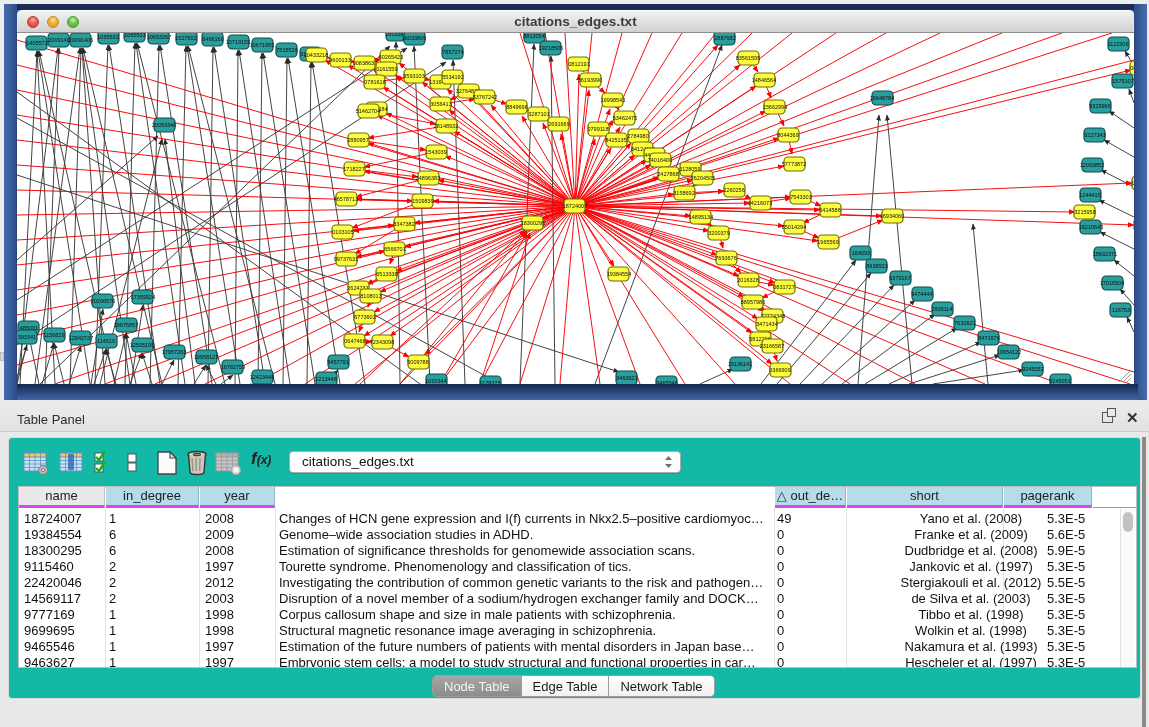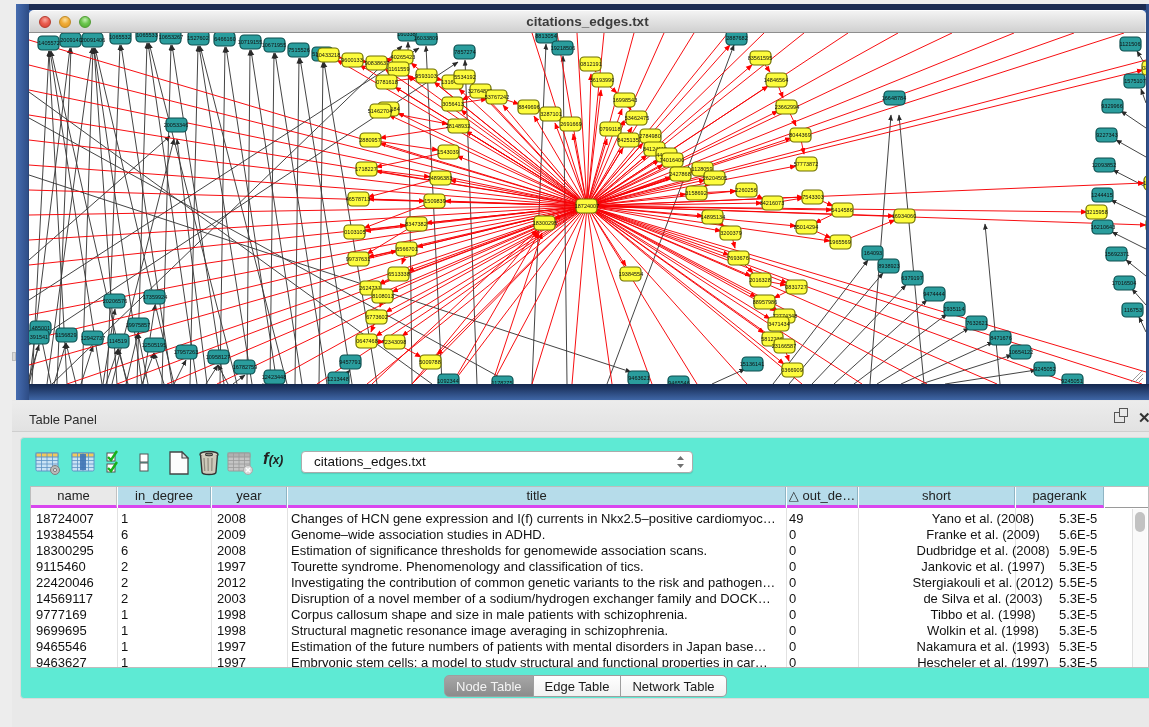--- a/index.html
+++ b/index.html
@@ -1,17 +1,17 @@
 <!DOCTYPE html>
 <html><head><meta charset="utf-8">
 <style>
 * { margin:0; padding:0; box-sizing:border-box; }
 html,body { width:1149px; height:727px; overflow:hidden; background:#ededed;
   font-family:"Liberation Sans", sans-serif; }
-#stage { position:absolute; left:12px; top:0; width:955px; height:727px; }
+#stage { position:absolute; left:0; top:0; width:955px; height:727px; }
 
 #bluep { position:absolute; left:4px; top:4px; width:1143px; height:396px;
   background:linear-gradient(to bottom,#3c64ab,#395fa4); }
 #bluep .lstrip { position:absolute; left:0; top:0; width:13px; height:100%;
   background:linear-gradient(to right,#466cb0,#2d4c85); }
 #bluep .rstrip { position:absolute; right:0; top:0; width:13px; height:100%;
   background:linear-gradient(to left,#466cb0,#2d4c85); }
 #topshadow { position:absolute; left:13px; top:0px; width:1117px; height:6px;
   background:#1c2c52; }
 #botshadow { position:absolute; left:13px; top:380px; width:1121px; height:16px;
@@ -33,21 +33,21 @@
 #tpanel { position:absolute; left:0; top:400px; width:1149px; height:327px; background:#e9e9e9; }
 #tphead { position:absolute; left:0; top:1px; width:1149px; height:31px;
   background:linear-gradient(to bottom,#ececec,#e2e2e2); border-bottom:1px solid #cfcfcf; }
 #tphead .lbl { position:absolute; left:17px; top:11px; font-size:13px; color:#2d2d2d; }
 #tphead .flt { position:absolute; left:1102px; top:11px; width:11px; height:11px;
   border:1.5px solid #555; }
 #tphead .flt::after { content:""; position:absolute; left:4px; top:-5px; width:7px; height:7px;
   border:1.5px solid #555; background:#e9e9e9; }
 #tphead .xbtn { position:absolute; left:1126px; top:8px; font-size:15px; font-weight:700; color:#333; }
 #tpbody { position:absolute; left:8px; top:37px; width:1133px; height:262px;
-  background:#5eead4; border:1px solid #dadada; border-radius:4px; }
+  background:#14b8a6; border:1px solid #dadada; border-radius:4px; }
 
 #tbar { position:absolute; left:0px; top:8px; height:30px; width:100%; }
 .ic { position:absolute; top:4px; }
 #combo { position:absolute; left:280px; top:5px; width:392px; height:22px; background:#ffffff;
   border:1px solid #ababab; border-radius:4px; box-shadow:0 1px 1px rgba(0,0,0,0.12);
   font-size:13.5px; color:#111; line-height:20px; padding-left:12px; }
 #combo .step { position:absolute; right:6px; top:2px; width:11px; height:16px; color:#666; }
 
 #tbl { position:absolute; left:9px; top:48px; width:1119px; height:182px; background:#ffffff;
   border:1px solid #bdbdbd; overflow:hidden; }
@@ -756,21 +756,20 @@
           <svg class="step" width="11" height="16" viewBox="0 0 11 16">
             <path d="M2 6 L5.5 2 L9 6 z" fill="#707070"></path>
             <path d="M2 10 L5.5 14 L9 10 z" fill="#707070"></path>
             </svg>
         </div>
       </div>
       <div id="tbl">
         <div class="th" style="left:0; width:86px; background:#e9e9e9; border-right:1px solid #c2c2c2;">name</div>
         <div class="th" style="left:87px; width:93px;">in_degree</div>
         <div class="th" style="left:181px; width:75px;">year</div>
-        <div class="th" style="left:257px; width:498px;">title</div>
         <div class="th" style="left:756px; width:71px;">△ out_de…</div>
         <div class="th" style="left:828px; width:156px;">short</div>
         <div class="th" style="left:985px; width:88px;">pagerank</div>
         <div style="position:absolute; left:1074px; top:0; width:45px; height:21px; background:#fff; border-bottom:1px solid #9a9a9a;"></div>
         <div style="position:absolute;left:86px;top:21px;width:1px;height:159px;background:#e2e2e2;"></div>
         <div style="position:absolute;left:180px;top:21px;width:1px;height:159px;background:#e2e2e2;"></div>
         <div style="position:absolute;left:256px;top:21px;width:1px;height:159px;background:#e2e2e2;"></div>
         <div style="position:absolute;left:755px;top:21px;width:1px;height:159px;background:#e2e2e2;"></div>
         <div style="position:absolute;left:827px;top:21px;width:1px;height:159px;background:#e2e2e2;"></div>
         <div style="position:absolute;left:984px;top:21px;width:1px;height:159px;background:#e2e2e2;"></div>

